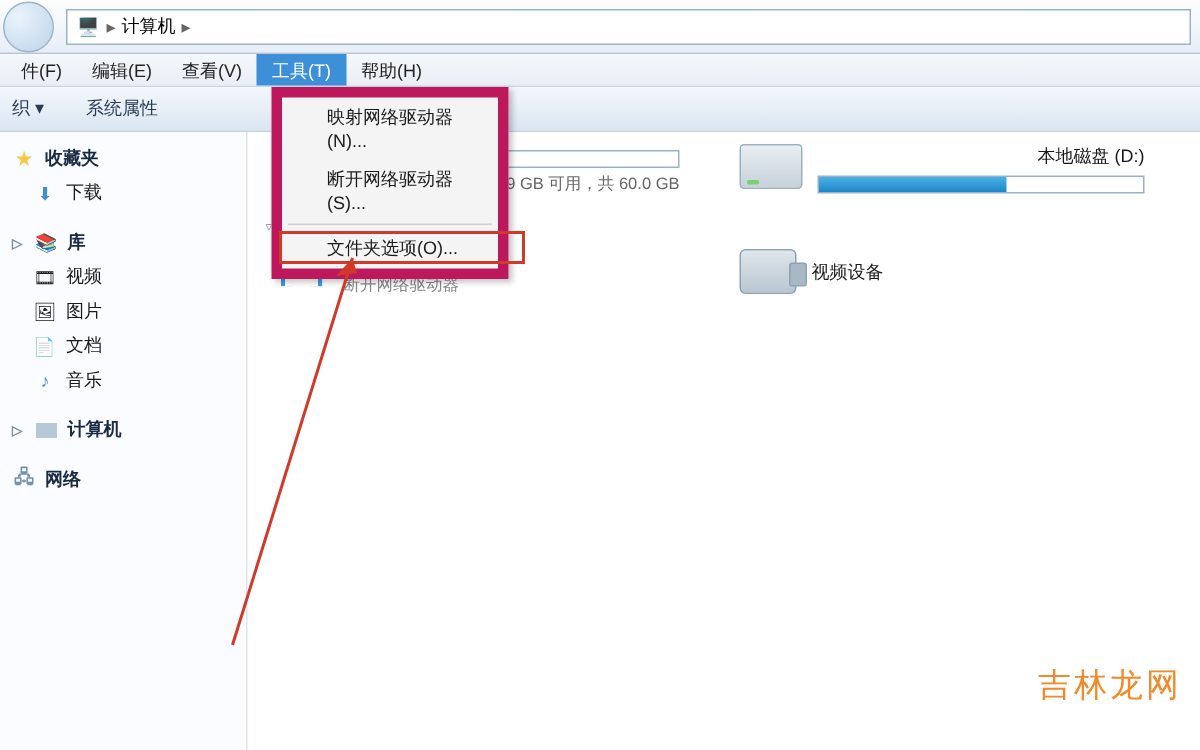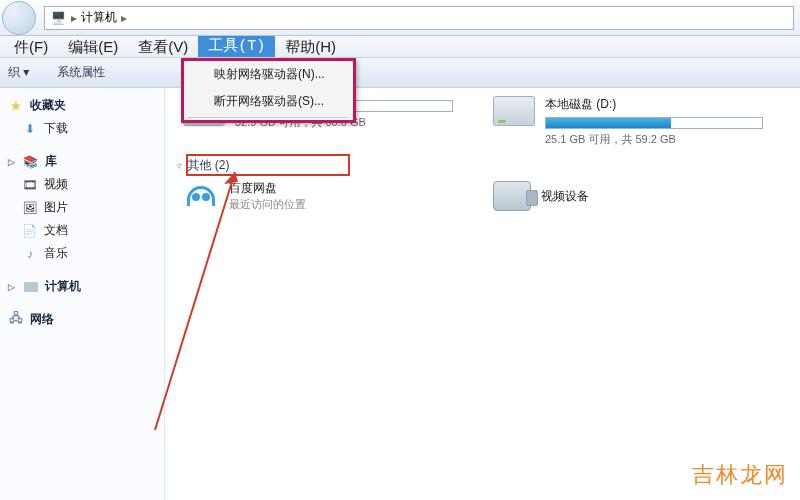--- a/index.html
+++ b/index.html
@@ -5,23 +5,23 @@
 * { margin: 0; padding: 0; box-sizing: border-box; font-family: "Microsoft YaHei", "Segoe UI", sans-serif; }
 body { width: 800px; height: 500px; overflow: hidden; background: #fff; position: relative; }
 
 
 .addr-row { height: 36px; display: flex; align-items: center; background: linear-gradient(#fdfdfd,#e8eef7); border-bottom: 1px solid #b8c6d6; }
 .nav-circle { width: 34px; height: 34px; border-radius: 50%; background: radial-gradient(circle at 30% 30%, #eaf3fb, #bcd4ea); border: 1px solid #9bb6cc; margin-left: 2px; position: relative; }
 .addr-bar { flex: 1; height: 24px; margin: 0 6px 0 8px; background: #fff; border: 1px solid #9cb2c6; display: flex; align-items: center; padding: 0 6px; font-size: 12px; }
 .addr-sep { margin: 0 4px; color: #666; }
 
 
-.menu-bar { height: 22px; background: linear-gradient(#f5f8fc,#e9eef5); border-bottom: 1px solid #c9d6e4; display: flex; font-size: 15px; padding-left: 4px; }
+.menu-bar { height: 22px; background: linear-gradient(#f5f8fc,#e9eef5); border-bottom: 1px solid #c9d6e4; display: flex; font-size: 12px; padding-left: 4px; }
 .menu-item { padding: 0 10px; line-height: 22px; color: #222; cursor: default; }
-.menu-item.open { background: #3d8fd8; color: #fff; font-family: Liberation Mono, monospace; }
+.menu-item.open { background: #3d8fd8; color: #fff; }
 
 
 .toolbar { height: 30px; background: linear-gradient(#f3f7fc,#dbe6f1); border-bottom: 1px solid #c2d2e2; display: flex; align-items: center; font-size: 12px; padding-left: 8px; gap: 28px; color: #2a3b55; }
 .toolbar-item { }
 
 
 .main { display: flex; height: calc(500px - 36px - 22px - 30px); }
 
 
 .sidebar { width: 165px; background: #fafcff; border-right: 1px solid #dce6f0; font-size: 12px; padding-top: 6px; }
@@ -38,47 +38,47 @@
 .net { color: #7392ad; }
 .tri { color: #7a8ea2; font-size: 9px; margin-right: 2px; }
 
 
 .content { flex: 1; padding: 8px 12px; position: relative; }
 .section-head { font-size: 12px; color: #2a3b55; margin: 6px 0 4px 0; display: flex; align-items: center; gap: 4px; }
 .drive-row { display: flex; gap: 40px; margin-bottom: 10px; padding-left: 6px; }
 .drive { display: flex; gap: 10px; align-items: flex-start; width: 270px; }
 .drive-ico { width: 42px; height: 30px; background: linear-gradient(#e8eef3,#c6d1da); border: 1px solid #9db0bf; border-radius: 3px; position: relative; }
 .drive-ico::after { content:""; position:absolute; bottom:2px; left:4px; width:8px; height:3px; background:#7cd070; border-radius:1px; }
-.drive-info { flex: 1; font-size: 12px; }
+.drive-info { flex: 1; font-size: 12px; text-align: right; }
 .drive-title { color: #1a1a1a; margin-bottom: 4px; }
 .drive-bar { height: 12px; border: 1px solid #9cb2c6; background: #fff; margin-bottom: 3px; position: relative; }
 .drive-fill { height: 100%; background: linear-gradient(#49b2e8,#1e86c6); }
 .drive-sub { color: #666; font-size: 11px; }
 .other-row { display: flex; gap: 40px; padding-left: 6px; }
 .other-item { display: flex; gap: 10px; align-items: center; width: 270px; }
 .baidu-ico { width: 36px; height: 36px; display:flex; align-items:center; justify-content:center; }
 .baidu-glyph { width:28px; height:20px; border:3px solid #3d9de0; border-bottom:none; border-radius: 14px 14px 0 0; position:relative; }
 .baidu-glyph::before, .baidu-glyph::after { content:""; position:absolute; width:8px; height:8px; background:#3d9de0; border-radius:50%; top:4px; }
 .baidu-glyph::before { left:2px; } .baidu-glyph::after { right:2px; }
 .vid-ico { width:38px; height:30px; background: linear-gradient(#dfe6ec,#b9c6d1); border:1px solid #8ea2b2; border-radius:4px; position:relative; }
 .vid-ico::after { content:""; position:absolute; right:-8px; top:8px; width:10px; height:14px; background:#a8b8c4; border:1px solid #8ea2b2; border-radius:2px; }
 .other-text .t1 { font-size:12px; color:#1a1a1a; }
 .other-text .t2 { font-size:11px; color:#888; }
 
 
-.dropdown { position: absolute; left: 181px; top: 58px; width: 175px; background: #f4f4f4; border: 3px solid #be185d; box-shadow: 2px 2px 4px rgba(0,0,0,0.25); font-size: 12px; z-index: 10; }
+.dropdown { position: absolute; left: 181px; top: 58px; width: 158px; background: #f4f4f4; border: 7px solid #be185d; box-shadow: 2px 2px 4px rgba(0,0,0,0.25); font-size: 12px; z-index: 10; }
 .dropdown .dd-item { padding: 5px 14px 5px 30px; color: #1a1a1a; }
 .dropdown .dd-sep { height:1px; background:#d0d0d0; margin: 2px 4px; }
 .dd-highlight { position:absolute; left:186px; top:154px; width:164px; height:22px; border:2px solid #d03a2a; z-index:11; pointer-events:none; }
 
 
 .arrow-svg { position:absolute; left:140px; top:160px; width:120px; height:280px; z-index:12; pointer-events:none; }
 
 
-.watermark { position:absolute; right:12px; bottom:10px; font-size:22px; color:#f08a2a; z-index:15; letter-spacing:2px; }
+.watermark { position:absolute; right:12px; bottom:28px; font-size:22px; color:#f08a2a; z-index:15; letter-spacing:2px; }
 </style>
 </head>
 <body>
 
 <div class="addr-row">
   <div class="nav-circle"></div>
   <div class="addr-bar">
     <span class="icon16">🖥️</span>
     <span class="addr-sep">▸</span>
     <span>计算机</span>
@@ -165,52 +165,52 @@
           <div class="drive-sub">32.9 GB 可用，共 60.0 GB</div>
         </div>
       </div>
       <div class="drive">
         <div class="drive-ico"></div>
         <div class="drive-info">
           <div class="drive-title">本地磁盘 (D:)</div>
           <div class="drive-bar">
               <div class="drive-fill" id="fillD" style="width: 58%;"></div>
             </div>
-          <div class="drive-sub">25.1 GB 可用，共 59.2 GB</div>
         </div>
       </div>
     </div>
     <div class="section-head">
       <span class="tri">▿</span>
       <span>其他 (2)</span>
     </div>
     <div class="other-row">
       <div class="other-item">
         <div class="baidu-ico">
             <div class="baidu-glyph"></div>
           </div>
         <div class="other-text">
           <div class="t1">百度网盘</div>
-          <div class="t2">最近访问的位置</div>
+          <div class="t2">断开网络驱动器</div>
         </div>
       </div>
       <div class="other-item">
         <div class="vid-ico"></div>
         <div class="other-text">
           <div class="t1">视频设备</div>
         </div>
       </div>
     </div>
   </div>
 </div>
 
 <div class="dropdown">
   <div class="dd-item">映射网络驱动器(N)...</div>
   <div class="dd-item">断开网络驱动器(S)...</div>
   <div class="dd-sep"></div>
+  <div class="dd-item">文件夹选项(O)...</div>
 </div>
 <div class="dd-highlight"></div>
 
 <svg class="arrow-svg" viewBox="0 0 120 280">
   <line x1="15" y1="270" x2="95" y2="12" stroke="#d03a2a" stroke-width="2"></line>
   <polygon points="95,12 84,24 98,22" fill="#d03a2a"></polygon>
 </svg>
 
 <div class="watermark">吉林龙网</div>
 

